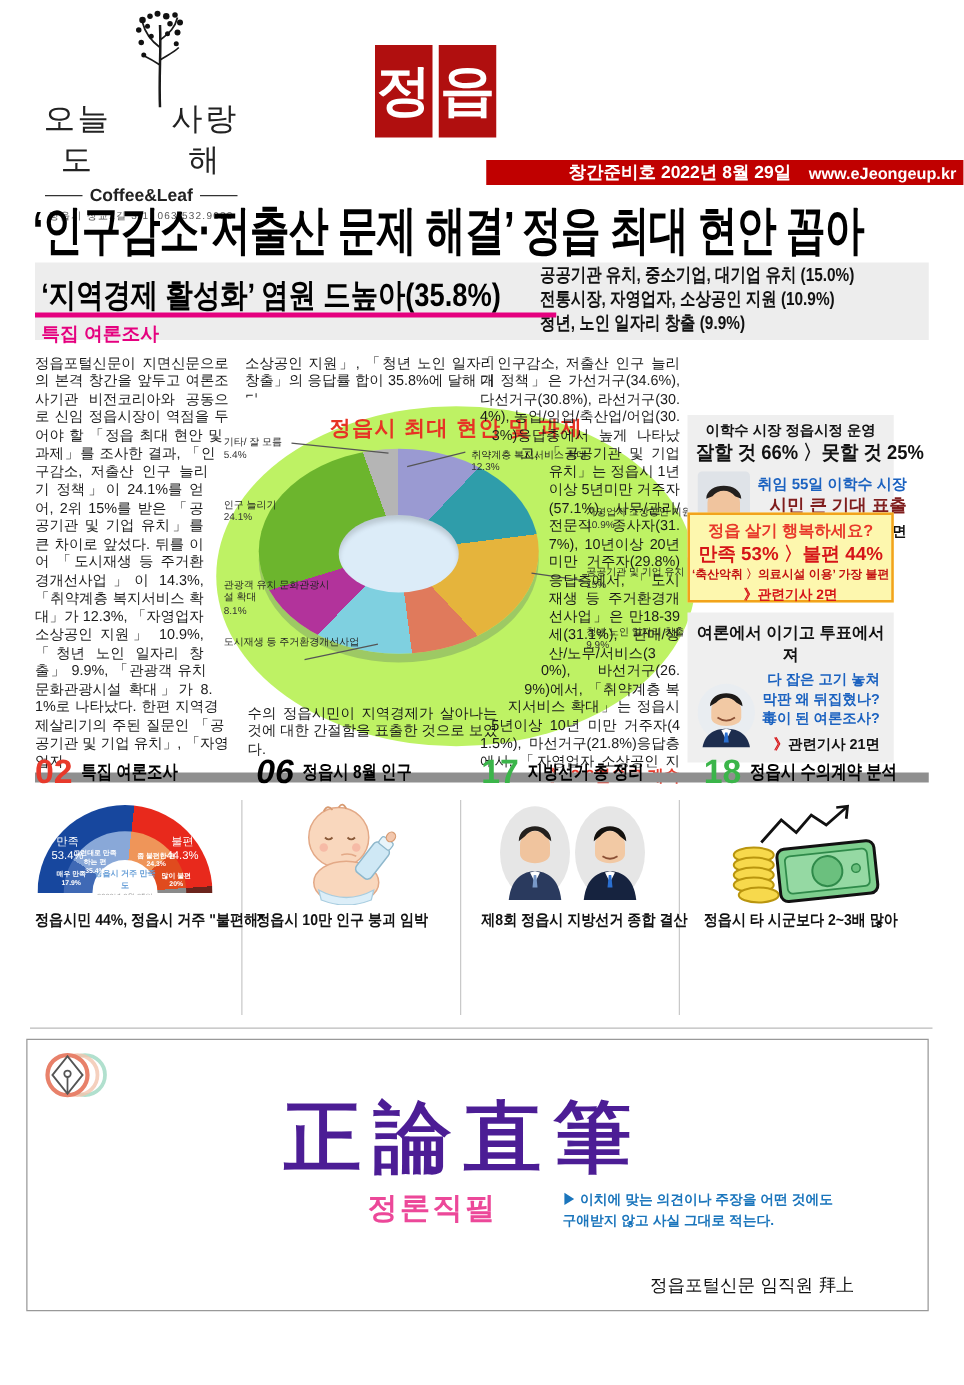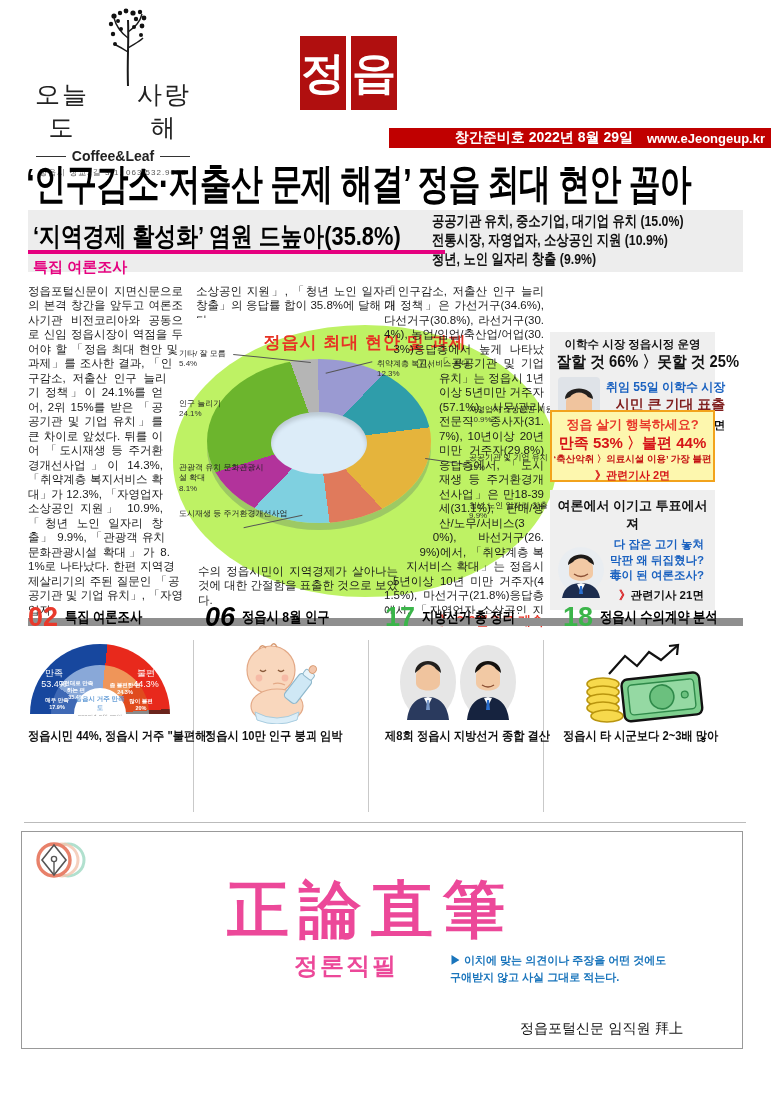--- a/index.html
+++ b/index.html
@@ -98,21 +98,21 @@
   .g-center{position:absolute;left:44px;top:44px;width:52px;height:52px;border-radius:50%;background:#fff;
     text-align:center;padding-top:7px;box-sizing:border-box;}
   .g-ct{font-size:6.5px;color:#6aa0d8;font-weight:700;}
   .g-cd{font-size:6px;color:#999;}
   .glabel{position:absolute;color:#fff;font-weight:400;text-align:center;line-height:1.25;}
   .g-big{font-size:9px;} .g-sm{font-size:5.5px;font-weight:700;}
   
   .thinline{left:24px;top:822px;width:722px;height:1px;background:#bbb;}
   .banner{left:21px;top:831px;width:722px;height:218px;border:1px solid #999;background:#fff;box-sizing:border-box;}
   .b-callig{position:absolute;left:205px;top:36px;font-family:"DejaVu Serif",serif;font-weight:700;
-     font-size:62px;color:#ec4899;letter-spacing:10px;}
+     font-size:62px;color:#4c1d95;letter-spacing:10px;}
   .b-hangul{position:absolute;left:272px;top:118px;font-size:24px;font-weight:700;color:#ec4899;letter-spacing:2px;}
   .b-desc{position:absolute;left:428px;top:120px;width:230px;color:#1a75bc;font-size:11px;font-weight:700;line-height:1.5;}
   .b-sign{position:absolute;left:498px;top:188px;font-family:"DejaVu Serif",serif;font-size:14px;color:#111;}
 </style>
 </head>
 <body>
 
 <div class="page">
 
   <div class="abs ad-logo">

